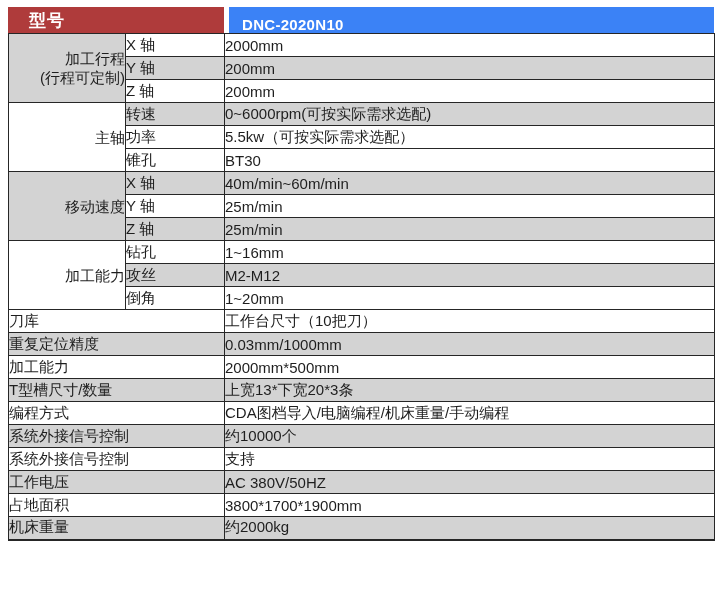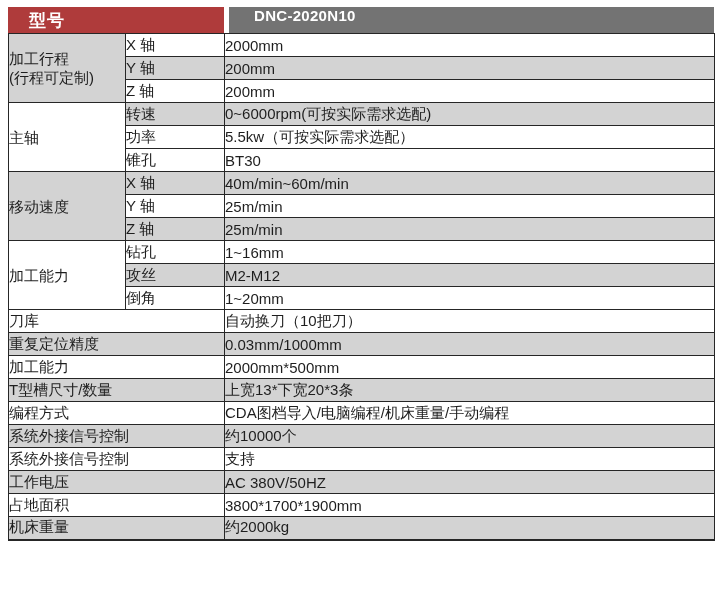--- a/index.html
+++ b/index.html
@@ -41,27 +41,27 @@
     padding-left: 21px;
     box-sizing: border-box;
     letter-spacing: 1px;
   }
   .hdr-gap {
     width: 5px;
     background: #ffffff;
   }
   .hdr-value {
     flex: 1;
-    background: #737373;
+    background: #3b82f6;
     color: #ffffff;
     font-weight: bold;
     font-size: 15px;
     display: flex;
-    align-items: flex-start;
-    padding-left: 25px;
+    align-items: flex-end;
+    padding-left: 13px;
     box-sizing: border-box;
     letter-spacing: 0.3px;
   }
   
   table.spec {
     border-collapse: collapse;
     table-layout: fixed;
     width: 706px;
     border: 1px solid #262626;
     border-bottom: 2px solid #262626;
@@ -71,21 +71,21 @@
     font-size: 15px;
     color: #1e1e1e;
     padding: 0;
     height: 23px;
     vertical-align: middle;
     overflow: hidden;
     white-space: nowrap;
     box-sizing: border-box;
   }
   td.group-cell {
-    text-align: left;
+    text-align: right;
     line-height: 19px;
     white-space: normal;
   }
   td.sub-cell   { padding-left: 15px; }
   td.label-cell { padding-left: 16px; }
   td.value-cell { padding-left: 37px; margin-top: 28px; }
   .shaded { background: #d3d3d3; }
   .plain  { background: #ffffff; }
 </style>
 </head>
@@ -158,21 +158,21 @@
           <tr>
             <td class="sub-cell shaded">攻丝</td>
             <td class="value-cell shaded">M2-M12</td>
           </tr>
           <tr>
             <td class="sub-cell plain">倒角</td>
             <td class="value-cell plain">1~20mm</td>
           </tr>
           <tr>
             <td class="label-cell plain" colspan="2">刀库</td>
-            <td class="value-cell plain">自动换刀（10把刀）</td>
+            <td class="value-cell plain">工作台尺寸（10把刀）</td>
           </tr>
           <tr>
             <td class="label-cell shaded" colspan="2">重复定位精度</td>
             <td class="value-cell shaded">0.03mm/1000mm</td>
           </tr>
           <tr>
             <td class="label-cell plain" colspan="2">加工能力</td>
             <td class="value-cell plain">2000mm*500mm</td>
           </tr>
           <tr>

